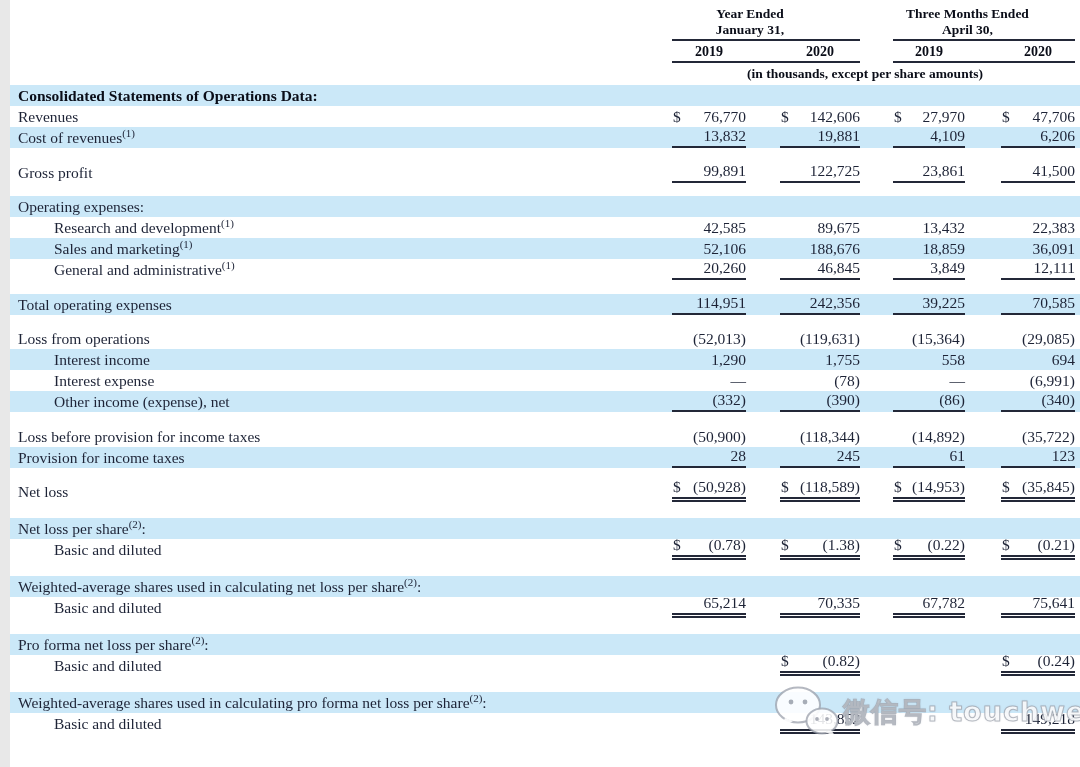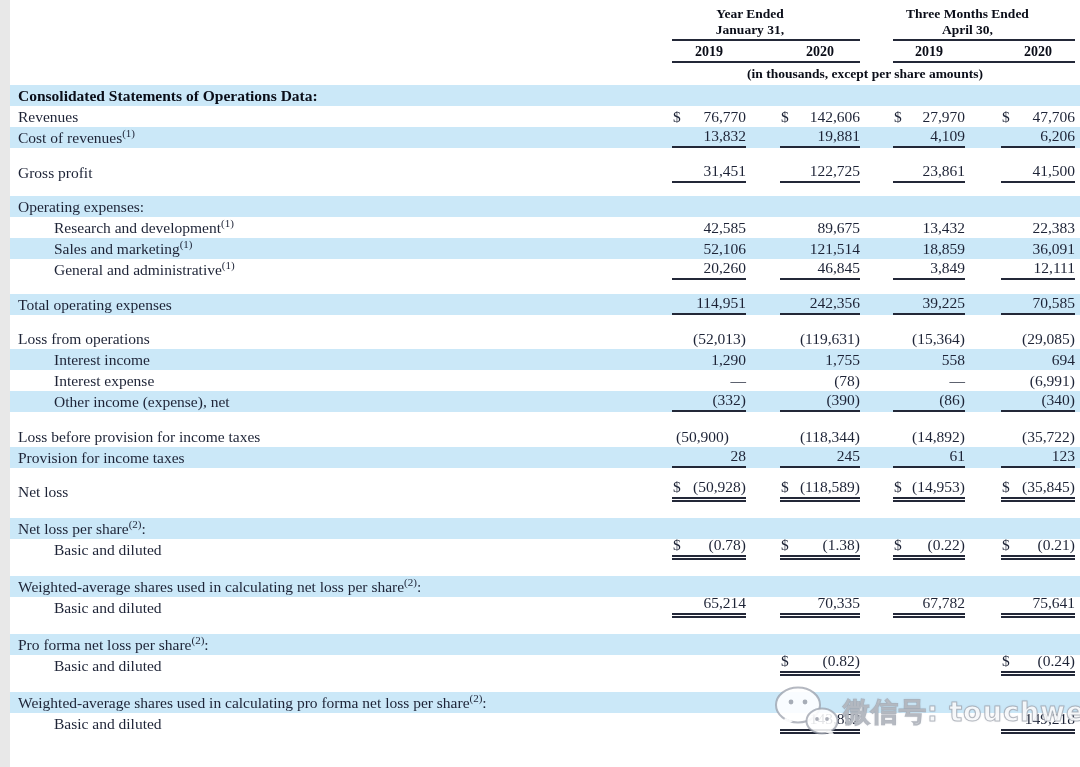--- a/index.html
+++ b/index.html
@@ -156,21 +156,21 @@
           </div>
         </div>
         <div style="width: 15px;"></div>
       </div>
       <div class="spacer" style="height: 14px;"></div>
       <div class="trow">
         <div class="lbl">Gross profit</div>
         <div class="slot" style="width: 106px;">
           <div class="box u1" style="width: 74px;">
             <span class="d"></span>
-            <span class="v">31,451</span>
+            <span class="v">99,891</span>
           </div>
         </div>
         <div class="slot" style="width: 114px;">
           <div class="box u1" style="width: 80px;">
             <span class="d"></span>
             <span class="v">122,725</span>
           </div>
         </div>
         <div class="slot" style="width: 105px;">
           <div class="box u1" style="width: 72px;">
@@ -222,21 +222,21 @@
         <div class="lbl ind">Sales and marketing<sup>(1)</sup></div>
         <div class="slot" style="width: 106px;">
           <div class="box" style="width: 74px;">
             <span class="d"></span>
             <span class="v">52,106</span>
           </div>
         </div>
         <div class="slot" style="width: 114px;">
           <div class="box" style="width: 80px;">
             <span class="d"></span>
-            <span class="v">121,514</span>
+            <span class="v">188,676</span>
           </div>
         </div>
         <div class="slot" style="width: 105px;">
           <div class="box" style="width: 72px;">
             <span class="d"></span>
             <span class="v">18,859</span>
           </div>
         </div>
         <div class="slot" style="width: 110px;">
           <div class="box" style="width: 74px; text-align: center;">
@@ -418,21 +418,21 @@
       </div>
       <div class="spacer" style="height: 14px;"></div>
       <div class="trow">
         <div class="lbl">Loss before provision for income taxes</div>
         <div class="slot" style="width: 106px;">
           <div class="box" style="width: 74px;">
             <span class="d"></span>
             <span class="v">(50,900)</span>
           </div>
         </div>
-        <div class="slot" style="width: 114px; padding-left: 17px;">
+        <div class="slot" style="width: 114px;">
           <div class="box" style="width: 80px;">
             <span class="d"></span>
             <span class="v">(118,344)</span>
           </div>
         </div>
         <div class="slot" style="width: 105px;">
           <div class="box" style="width: 72px;">
             <span class="d"></span>
             <span class="v">(14,892)</span>
           </div>

